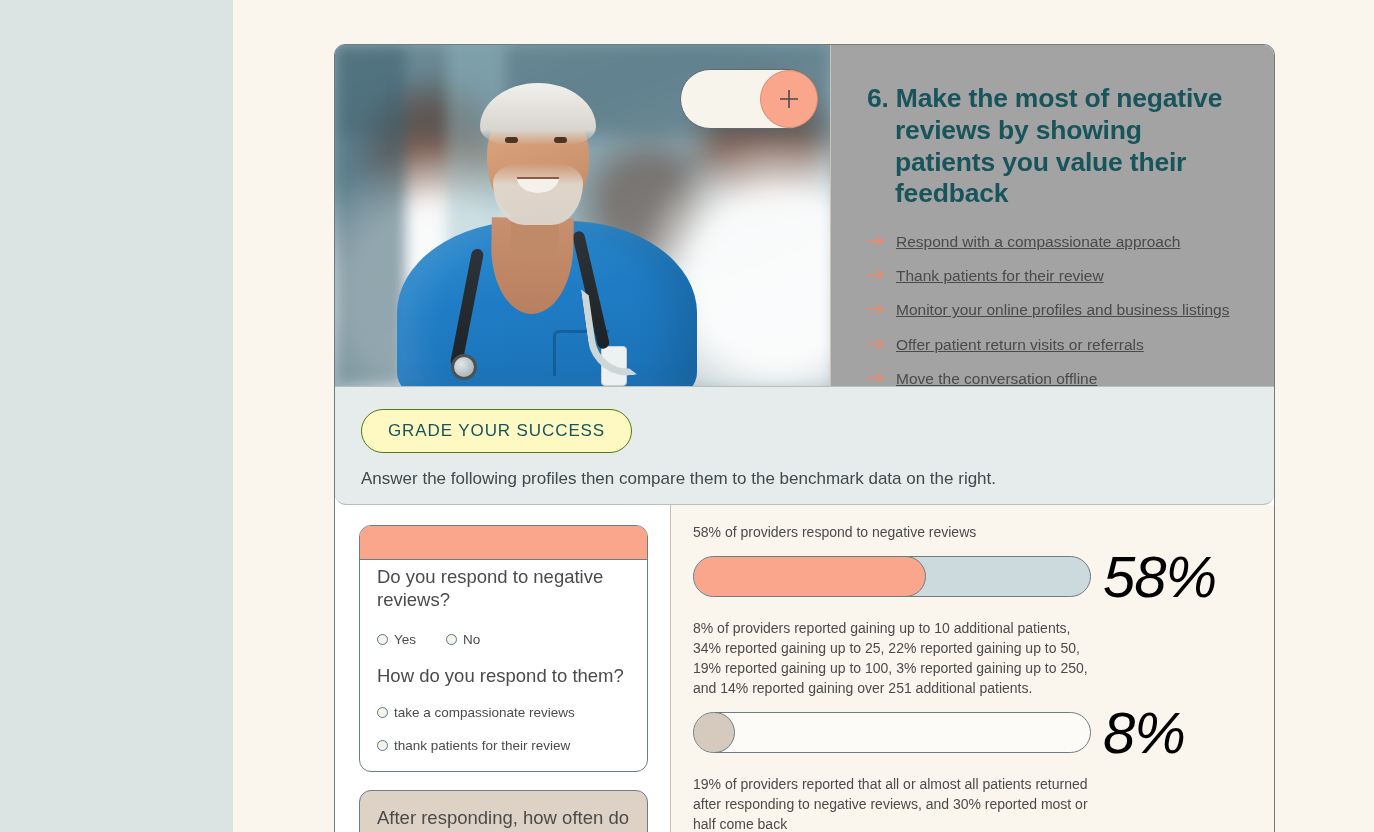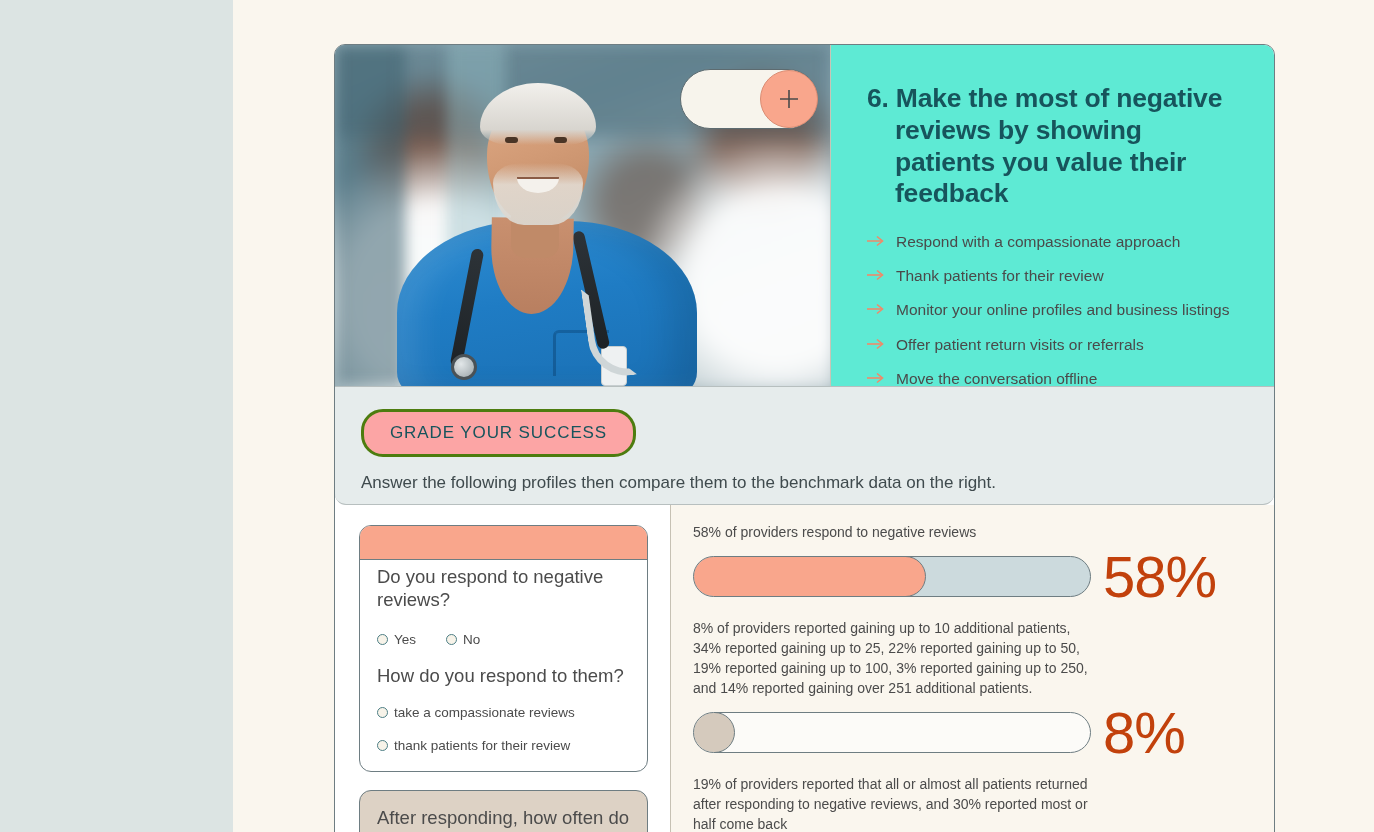--- a/index.html
+++ b/index.html
@@ -207,21 +207,21 @@
     border-radius: 50%;
     display: flex;
     align-items: center;
     justify-content: center;
   }
   .toggle-knob svg { display: block; }
 
   
   .hero-text {
     flex: 1;
-    background: #5eead4;
+    background: #a3a3a3;
     padding: 38px 32px 0 36px;
     border-left: 1px solid #c9c4b6;
   }
   .hero-title {
     color: #17545c;
     font-size: 26.5px;
     line-height: 1.2;
     font-weight: 700;
     letter-spacing: -.2px;
     padding-left: 28px;
@@ -230,42 +230,43 @@
   }
   .bullets { list-style: none; }
   .bullets li {
     display: flex;
     gap: 11px;
     align-items: flex-start;
     margin-bottom: 14px;
     color: #4a4a4a;
     font-size: 15.5px;
     line-height: 1.3;
+    text-decoration: underline;
   }
   .arrow-icon {
     flex: 0 0 auto;
     margin-top: 3px;
     color: #ef8a6a;
   }
   .arrow-icon svg { display: block; }
 
   
   .grade-band {
     position: relative;
     background: #e6ecec;
     border-top: 1px solid #b7bfbf;
     border-bottom: 1px solid #b7bfbf;
     border-radius: 0 0 11px 11px;
     padding: 22px 26px 24px 26px;
     height: 119px;
   }
   .grade-chip {
     display: inline-block;
-    background: #fca5a5;
-    border: 3px solid #4d7c0f;
+    background: #fef9c3;
+    border: 1px solid #4d7c0f;
     border-radius: 22px;
     padding: 11px 26px;
     color: #17545c;
     font-size: 17px;
     letter-spacing: .9px;
   }
   .grade-sub {
     margin-top: 16px;
     color: #3f4a4d;
     font-size: 17px;
@@ -354,25 +355,26 @@
   .bar-track.plain { background: #fcfbf8; }
   .bar-fill {
     position: absolute;
     left: -1px; top: -1px; bottom: -1px;
     border: 1px solid #6e7d82;
     border-radius: 22px;
   }
   .bar-fill.salmon { background: #f9a68c; }
   .bar-fill.tan { background: #d5cabd; }
   .stat-value {
-    color: #c2410c;
+    color: #000000;
     font-size: 58px;
     font-weight: 300;
     line-height: .9;
     letter-spacing: -1px;
+    font-style: italic;
   }
   .stat-value.clipped { font-size: 58px; }
 </style>
 </head>
 <body>
 
 <div class="page">
 
   <div class="left-rail"></div>
 

